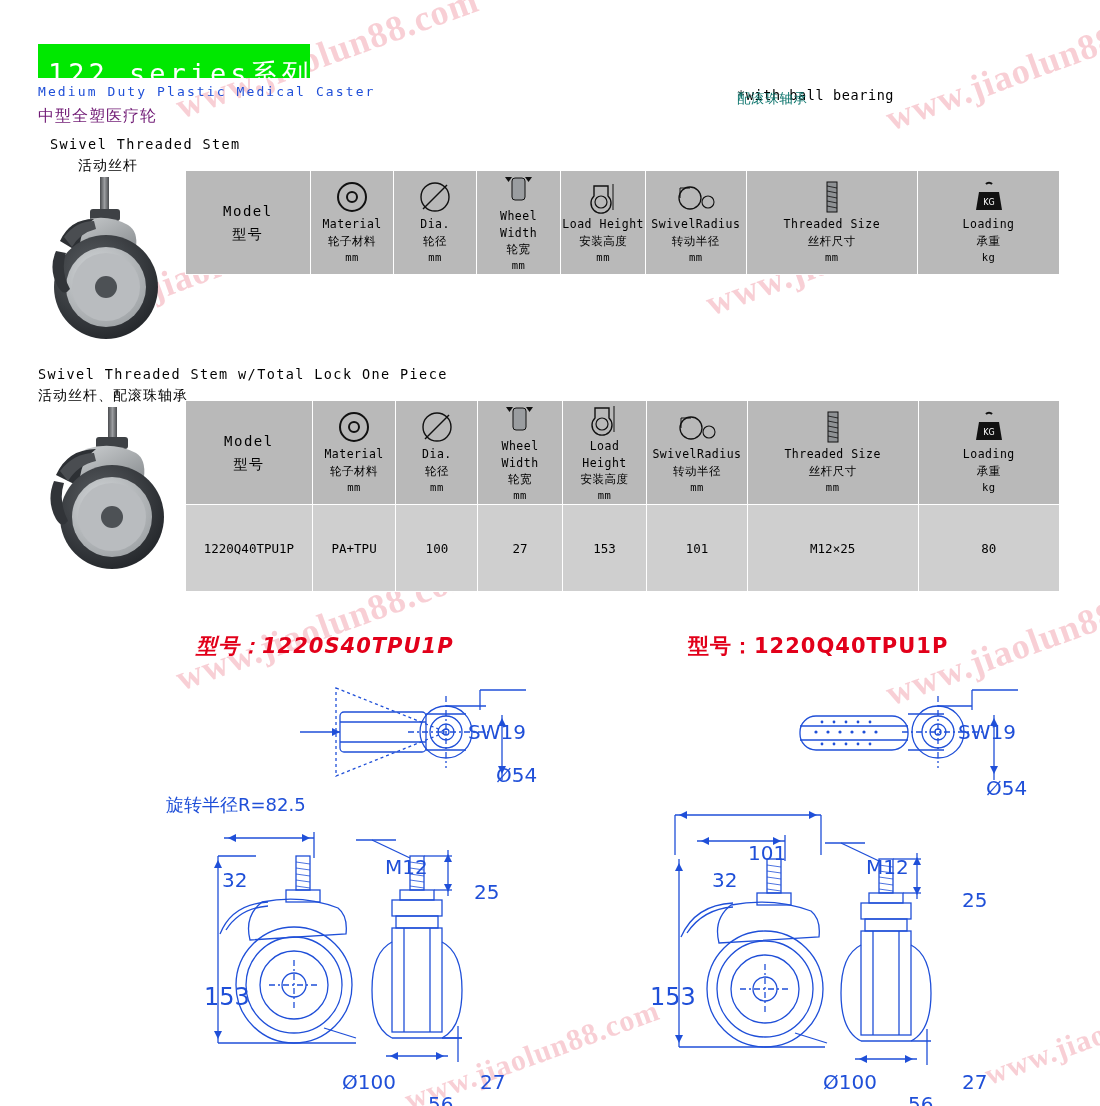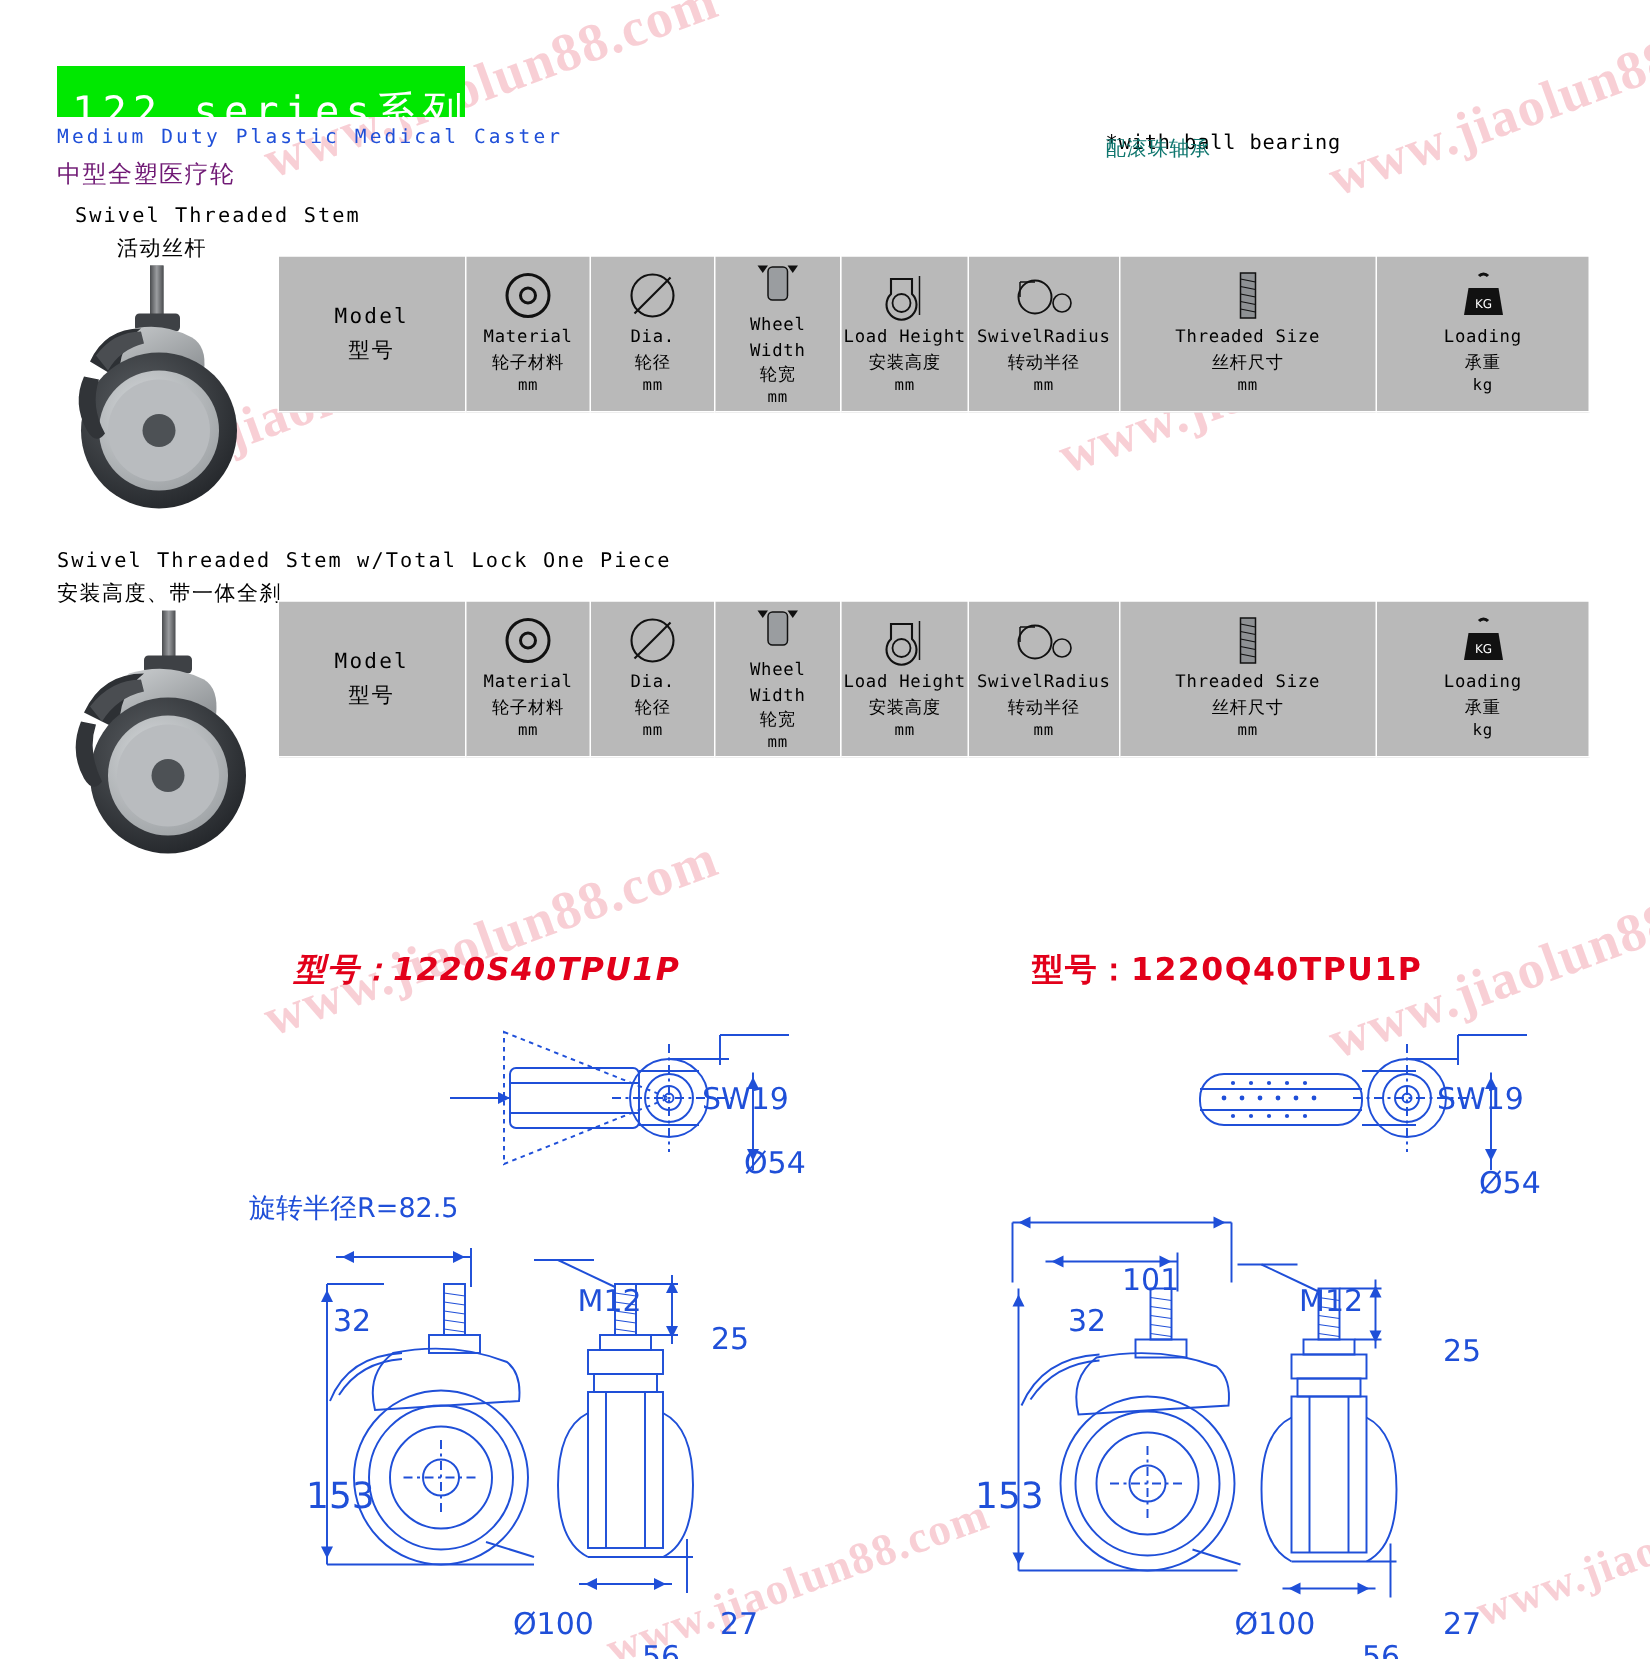--- a/index.html
+++ b/index.html
@@ -243,21 +243,21 @@
         <span class="en">Loading</span>
         <span class="cn">承重</span>
         <span class="un">kg</span>
       </div>
     </td>
   </tr>
 </tbody>
   </table>
 
 <div class="sec-en" style="left:38px;top:366px;">Swivel Threaded Stem w/Total Lock One Piece</div>
-<div class="sec-cn" style="left:38px;top:387px;">安装高度、带一体全刹</div>
+<div class="sec-cn" style="left:38px;top:387px;">活动丝杆、配滚珠轴承</div>
 
 <div class="photo" style="left:38px;top:405px;width:150px;height:180px;">
   <svg width="150" height="180" viewBox="0 0 150 180">
     <defs>
       <linearGradient id="thr2" x1="0" y1="0" x2="1" y2="0">
         <stop offset="0" stop-color="#4a4c4f"></stop>
           <stop offset=".5" stop-color="#9b9da0"></stop>
           <stop offset="1" stop-color="#4a4c4f"></stop>
       </linearGradient>
       <linearGradient id="g2" x1="0" y1="0" x2="1" y2="1">
@@ -389,20 +389,30 @@
               <path d="M7 12 h20 l3 18 h-26 z" fill="#111"></path>
               <text x="17" y="25" font-size="8" fill="#fff" text-anchor="middle" font-family="DejaVu Sans">KG</text>
             </svg>
       </span>
       <div class="hlab">
         <span class="en">Loading</span>
         <span class="cn">承重</span>
         <span class="un">kg</span>
       </div>
     </td>
+  </tr>
+  <tr class="row">
+    <td>1220Q40TPU1P</td>
+    <td>PA+TPU</td>
+    <td>100</td>
+    <td>27</td>
+    <td>153</td>
+    <td>101</td>
+    <td>M12×25</td>
+    <td>80</td>
   </tr>
 </tbody>
   </table>
 
 <div class="dr-title" style="left:196px;top:632px;font-style:italic;">型号：1220S40TPU1P</div>
 <div class="dr-title" style="left:688px;top:632px;">型号：1220Q40TPU1P</div>
 
 <svg style="position:absolute;left:150px;top:670px;" width="420" height="130" viewBox="0 0 420 130">
   <g stroke="#1f4fd8" fill="none" stroke-width="1.3">
     <rect x="190" y="42" width="86" height="40" rx="4"></rect>

